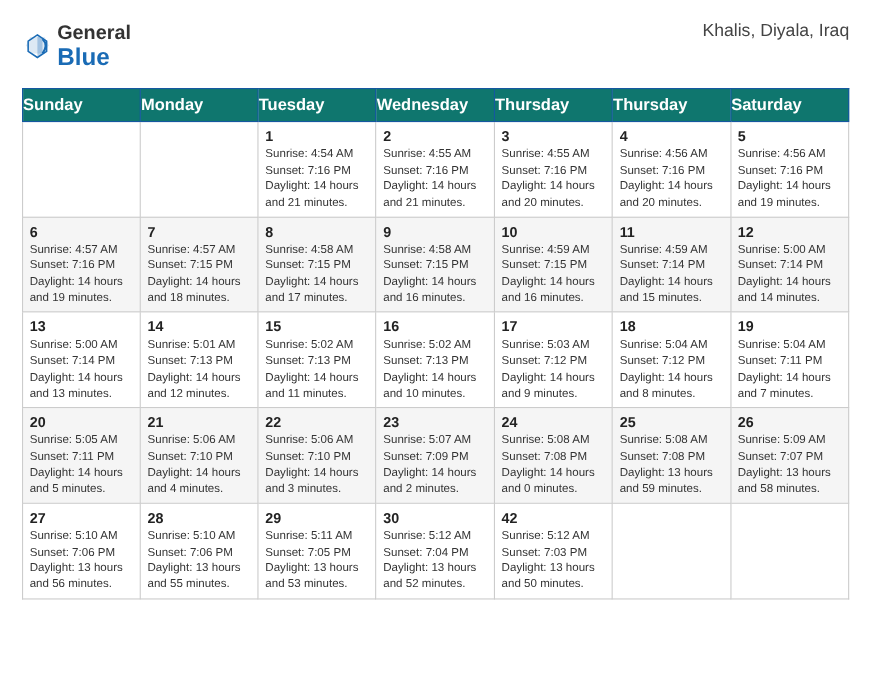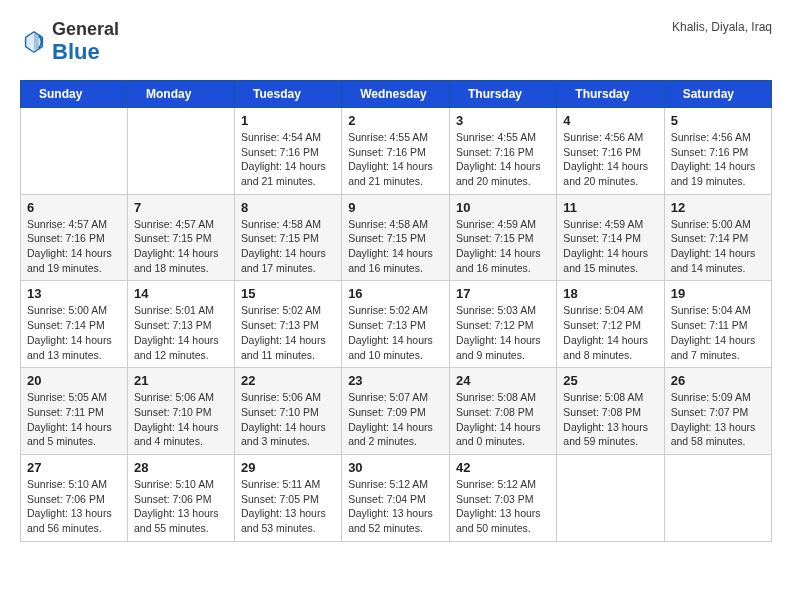--- a/index.html
+++ b/index.html
@@ -42,34 +42,34 @@
     }
     .title-block {
       text-align: right;
     }
     .title-month {
       font-size: 36px;
       font-weight: bold;
       color: #1a1a2e;
     }
     .title-location {
-      font-size: 12px;
+      font-size: 16px;
       color: #444;
     }
     .calendar {
       width: 100%;
       border-collapse: collapse;
       border: 1px solid #ccc;
     }
     .calendar th {
-      background-color: #1d4ed8;
+      background-color: #0f766e;
       color: #fff;
       text-align: left;
-      padding: 6px 18px;
-      font-size: 12px;
+      padding: 6px 0;
+      font-size: 15px;
       border: 1px solid #1558a0;
     }
     .calendar td {
       vertical-align: top;
       padding: 5px 6px;
       border: 1px solid #ccc;
       font-size: 10.5px;
       color: #222;
       width: 108px;
       min-height: 80px;

